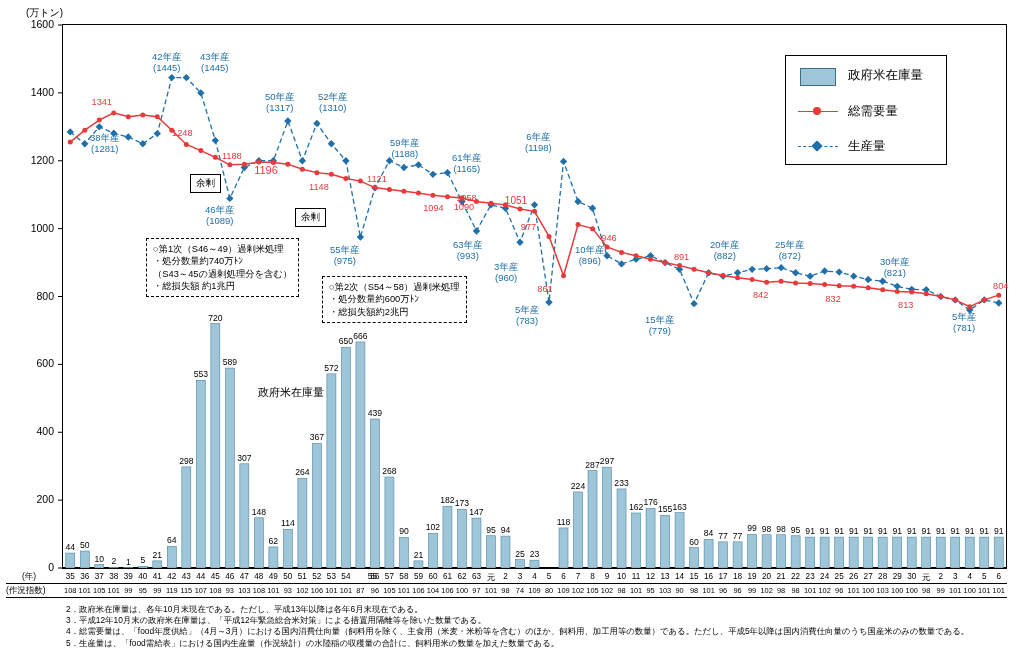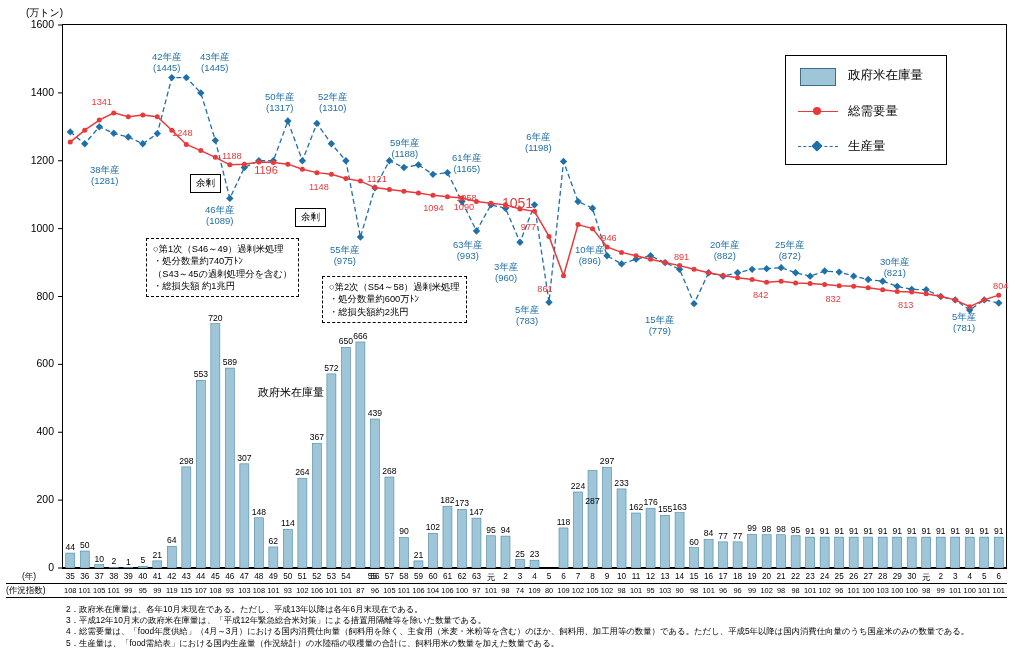--- a/index.html
+++ b/index.html
@@ -284,21 +284,21 @@
 
   <div id="callouts">
       <div class="ann" style="left: 152px; top: 52px;">
         <div>42年産</div>
         <div>(1445)</div>
       </div>
       <div class="ann" style="left: 200px; top: 52px;">
         <div>43年産</div>
         <div>(1445)</div>
       </div>
-      <div class="ann" style="left: 90px; top: 165px;">
+      <div class="ann" style="left: 90px; top: 133px;">
         <div>38年産</div>
         <div>(1281)</div>
       </div>
       <div class="ann" style="left: 205px; top: 205px;">
         <div>46年産</div>
         <div>(1089)</div>
       </div>
       <div class="ann" style="left: 265px; top: 92px;">
         <div>50年産</div>
         <div>(1317)</div>
@@ -389,21 +389,21 @@
       <div class="barlab" style="left: 418.946px; width: 28px; top: 522.384px;">102</div>
       <div class="barlab" style="left: 433.454px; width: 28px; top: 495.234px;">182</div>
       <div class="barlab" style="left: 447.962px; width: 28px; top: 498.288px;">173</div>
       <div class="barlab" style="left: 462.469px; width: 28px; top: 507.112px;">147</div>
       <div class="barlab" style="left: 476.977px; width: 28px; top: 524.759px;">95</div>
       <div class="barlab" style="left: 491.485px; width: 28px; top: 525.099px;">94</div>
       <div class="barlab" style="left: 505.992px; width: 28px; top: 548.516px;">25</div>
       <div class="barlab" style="left: 520.5px; width: 28px; top: 549.194px;">23</div>
       <div class="barlab" style="left: 549.515px; width: 28px; top: 516.954px;">118</div>
       <div class="barlab" style="left: 564.023px; width: 28px; top: 480.98px;">224</div>
-      <div class="barlab" style="left: 578.531px; width: 28px; top: 459.599px; margin-top: 36px;">287</div>
+      <div class="barlab" style="left: 578.531px; width: 28px; top: 459.599px;">287</div>
       <div class="barlab" style="left: 593.038px; width: 28px; top: 456.206px;">297</div>
       <div class="barlab" style="left: 607.546px; width: 28px; top: 477.926px;">233</div>
       <div class="barlab" style="left: 622.054px; width: 28px; top: 502.021px;">162</div>
       <div class="barlab" style="left: 636.562px; width: 28px; top: 497.27px;">176</div>
       <div class="barlab" style="left: 651.069px; width: 28px; top: 504.397px;">155</div>
       <div class="barlab" style="left: 665.577px; width: 28px; top: 501.682px;">163</div>
       <div class="barlab" style="left: 680.085px; width: 28px; top: 536.638px;">60</div>
       <div class="barlab" style="left: 694.592px; width: 28px; top: 528.492px;">84</div>
       <div class="barlab" style="left: 709.1px; width: 28px; top: 530.868px;">77</div>
       <div class="barlab" style="left: 723.608px; width: 28px; top: 530.868px;">77</div>
@@ -429,21 +429,21 @@
   <div id="redlabels">
       <div class="barlab" style="color: rgb(232, 57, 59); font-size: 9.2px; left: 87.7769px; width: 28px; top: 96.8981px;">1341</div>
       <div class="barlab" style="color: rgb(232, 57, 59); font-size: 9.2px; left: 168.315px; width: 28px; top: 128.46px;">1248</div>
       <div class="barlab" style="color: rgb(232, 57, 59); font-size: 9.2px; left: 217.838px; width: 28px; top: 150.822px;">1188</div>
       <div class="barlab" style="color: rgb(232, 57, 59); font-size: 11px; left: 252px; width: 28px; top: 164.107px;">1196</div>
       <div class="barlab" style="color: rgb(232, 57, 59); font-size: 9.2px; left: 304.885px; width: 28px; top: 182.397px;">1148</div>
       <div class="barlab" style="color: rgb(232, 57, 59); font-size: 9.2px; left: 362.915px; width: 28px; top: 173.561px;">1121</div>
       <div class="barlab" style="color: rgb(232, 57, 59); font-size: 9.2px; left: 419.454px; width: 28px; top: 202.724px;">1094</div>
       <div class="barlab" style="color: rgb(232, 57, 59); font-size: 9.2px; left: 449.962px; width: 28px; top: 202.081px;">1090</div>
       <div class="barlab" style="color: rgb(232, 57, 59); font-size: 9.2px; left: 452.469px; width: 28px; top: 192.941px;">1058</div>
-      <div class="barlab" style="color: rgb(232, 57, 59); font-size: 14px; left: 501.992px; width: 28px; top: 195.317px;">1051</div>
+      <div class="barlab" style="color: rgb(232, 57, 59); font-size: 10px; left: 501.992px; width: 28px; top: 195.317px;">1051</div>
       <div class="barlab" style="color: rgb(232, 57, 59); font-size: 9.2px; left: 514.5px; width: 28px; top: 222.431px;">977</div>
       <div class="barlab" style="color: rgb(232, 57, 59); font-size: 9.2px; left: 531.008px; width: 28px; top: 283.798px;">861</div>
       <div class="barlab" style="color: rgb(232, 57, 59); font-size: 9.2px; left: 595.038px; width: 28px; top: 232.951px;">946</div>
       <div class="barlab" style="color: rgb(232, 57, 59); font-size: 9.2px; left: 667.577px; width: 28px; top: 251.617px;">891</div>
       <div class="barlab" style="color: rgb(232, 57, 59); font-size: 9.2px; left: 746.623px; width: 28px; top: 290.246px;">842</div>
       <div class="barlab" style="color: rgb(232, 57, 59); font-size: 9.2px; left: 819.162px; width: 28px; top: 293.64px;">832</div>
       <div class="barlab" style="color: rgb(232, 57, 59); font-size: 9.2px; left: 891.7px; width: 28px; top: 300.088px;">813</div>
       <div class="barlab" style="color: rgb(232, 57, 59); font-size: 9.2px; left: 986.746px; width: 28px; top: 281.142px;">804</div>
     </div>
   <div id="axisrows">

